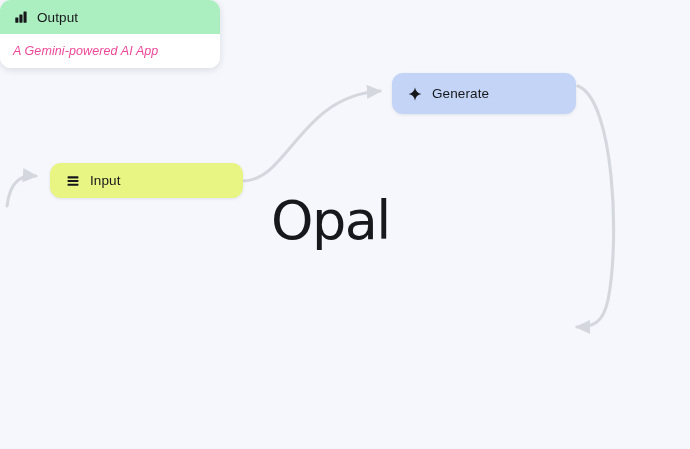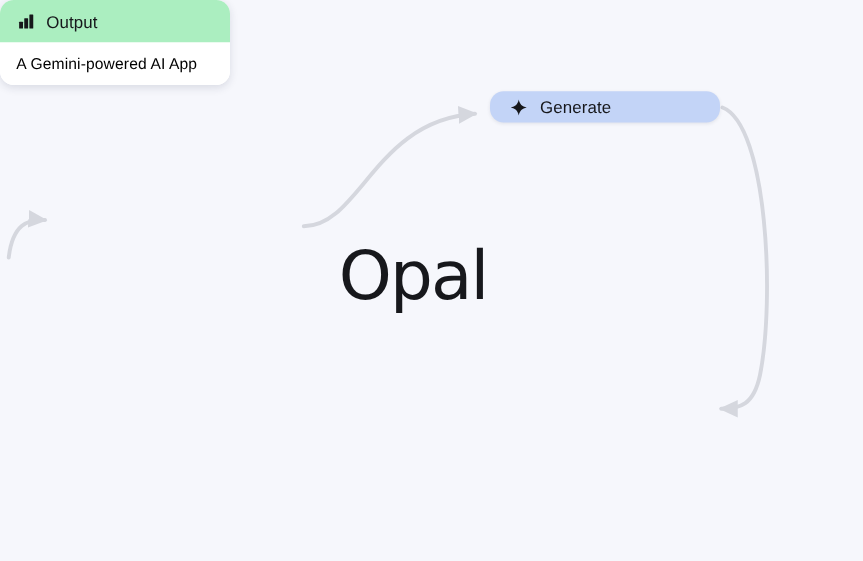--- a/index.html
+++ b/index.html
@@ -77,30 +77,30 @@
     height: 35px;
     background: #e9f582;
     box-shadow: 0 1px 3px rgba(30, 40, 70, 0.10);
   }
 
   
   #node-generate {
     left: 392px;
     top: 73px;
     width: 184px;
-    height: 25px;
+    height: 41px;
     background: #c3d4f7;
     box-shadow: 0 1px 3px rgba(30, 40, 70, 0.10);
   }
 
   
   #node-output {
     left: 343px;
     top: 306px;
-    width: 184px;
+    width: 220px;
     height: 68px;
     background: #ffffff;
     border-radius: 11px;
     overflow: hidden;
     box-shadow: 0 2px 7px rgba(30, 40, 70, 0.13);
   }
   #output-header {
     height: 34px;
     background: #abeec0;
     display: flex;
@@ -110,23 +110,24 @@
   }
   #output-body {
     height: 34px;
     display: flex;
     align-items: center;
     padding-left: 13px;
     background: #ffffff;
   }
   #output-body .body-text {
     font-size: 12.5px;
-    color: #000000;
+    color: #ec4899;
     letter-spacing: 0.1px;
     white-space: nowrap;
+    font-style: italic;
   }
 </style>
 </head>
 <body>
 
 <div id="canvas">
 
   <svg id="edges" viewBox="0 0 690 449" width="690" height="449">
     <defs>
       <marker id="arrow-right" viewBox="0 0 10 10" refX="8.2" refY="5" markerWidth="5.2" markerHeight="5.2" orient="auto-start-reverse">
@@ -136,20 +137,32 @@
 
     <path d="M 7 206 C 10 180 22 175 36 176" fill="none" stroke="#d5d7de" stroke-width="3.1" stroke-linecap="round" marker-end="url(#arrow-right)"></path>
 
     <path d="M 243 181 C 288 181 300 96 380 91" fill="none" stroke="#d5d7de" stroke-width="3.1" stroke-linecap="round" marker-end="url(#arrow-right)"></path>
 
     <path d="M 578 86 C 614 100 620 240 608 300 C 603 324 592 327 577 327" fill="none" stroke="#d5d7de" stroke-width="3.1" stroke-linecap="round" marker-end="url(#arrow-right)"></path>
   </svg>
 
   <div class="wordmark">Opal</div>
 
+  <div class="node" id="node-input">
+    <div class="node-row">
+      <span class="node-icon">
+        <svg width="14" height="14" viewBox="0 0 14 14">
+          <rect x="1.6" y="2.3" width="10.8" height="2.1" rx="0.4" fill="#16171b"></rect>
+          <rect x="1.6" y="6.0" width="10.8" height="2.1" rx="0.4" fill="#16171b"></rect>
+          <rect x="1.6" y="9.7" width="10.8" height="2.1" rx="0.4" fill="#16171b"></rect>
+        </svg>
+      </span>
+      <span class="node-label">Input</span>
+    </div>
+  </div>
 
   <div class="node" id="node-generate">
     <div class="node-row">
       <span class="node-icon">
         <svg width="14" height="14" viewBox="0 0 14 14">
           <path d="M7 0.6 C7.7 4.3 9.7 6.3 13.4 7 C9.7 7.7 7.7 9.7 7 13.4 C6.3 9.7 4.3 7.7 0.6 7 C4.3 6.3 6.3 4.3 7 0.6 Z" fill="#16171b"></path>
         </svg>
       </span>
       <span class="node-label">Generate</span>
     </div>

